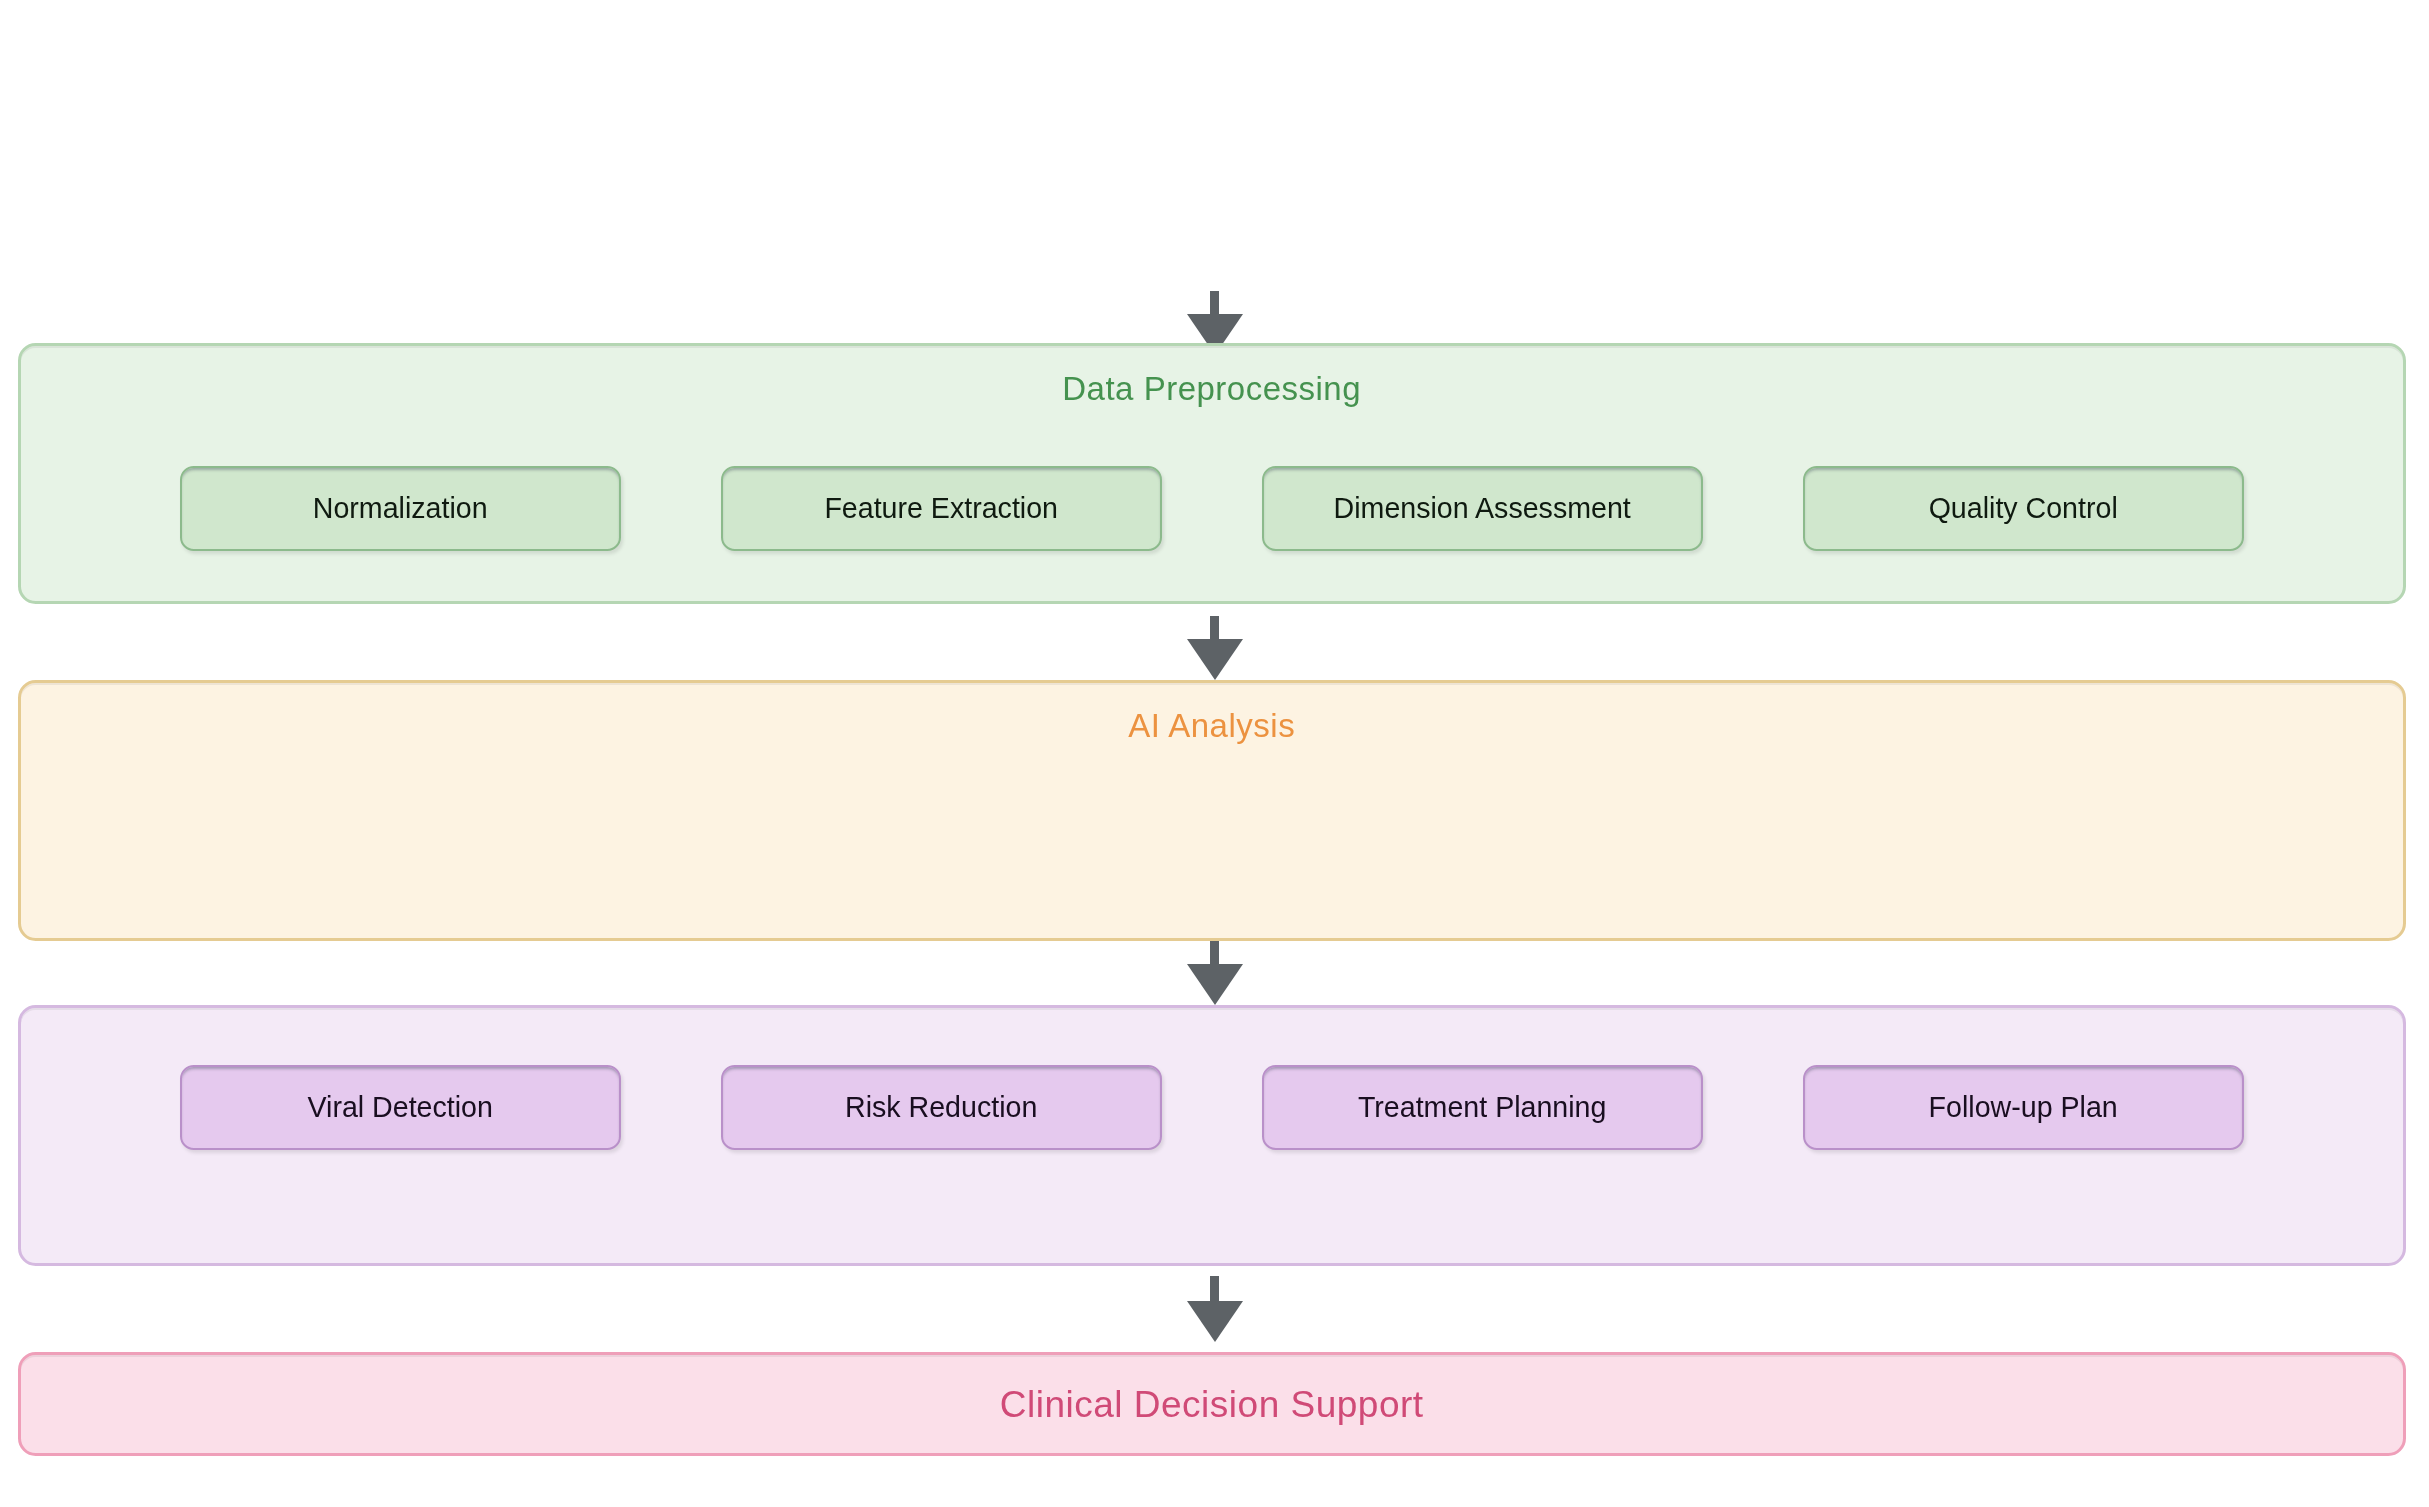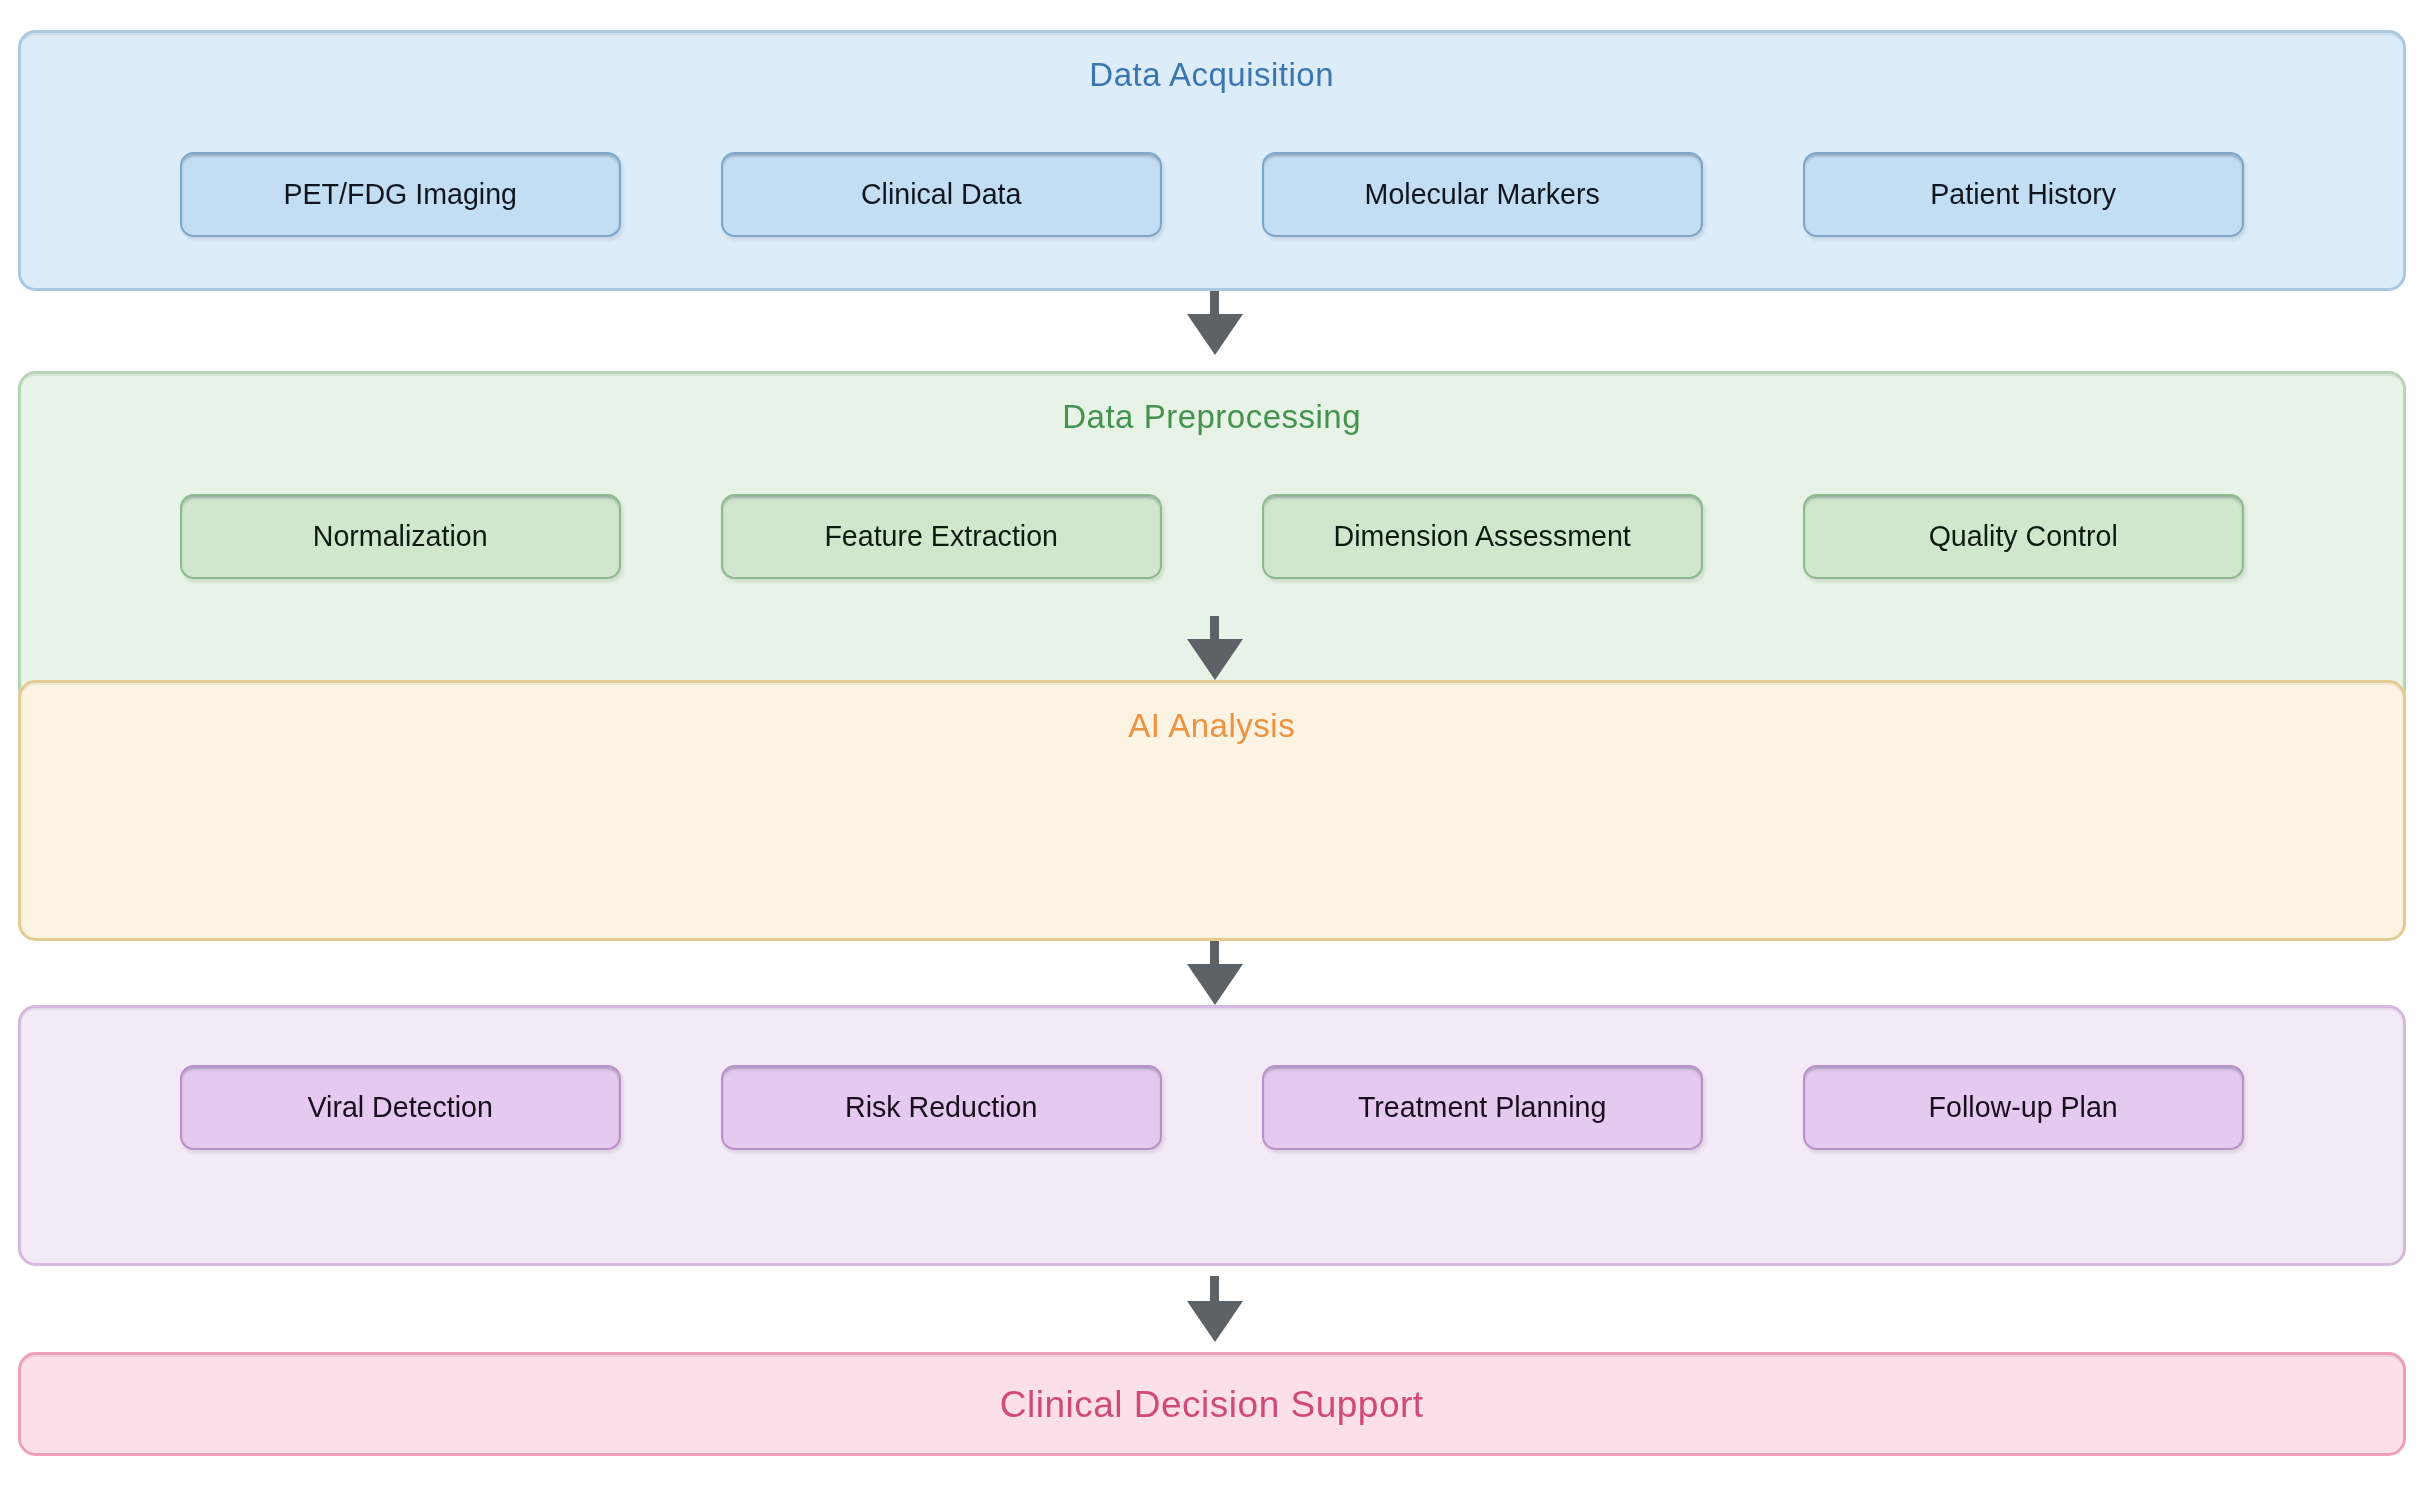--- a/index.html
+++ b/index.html
@@ -82,42 +82,33 @@
   .arrow-head {
     width: 0;
     height: 0;
     border-left: 28.6px solid transparent;
     border-right: 28.6px solid transparent;
     border-top: 41px solid var(--arrow-color, #5d6266);
   }
   
   #sec-0 { top: 29.6px;   height: 261px; }
   #gap-0 { top: 291px;  height: 64px; }
-  #sec-1 { top: 371px;  height: 336px; }
+  #sec-1 { top: 343px;  height: 261px; }
   #gap-1 { top: 616px;  height: 64px; }
   #sec-2 { top: 680px;  height: 261px; gap: 32px; }
   #gap-2 { top: 941px;  height: 64px; }
   #sec-3 { top: 1005px; height: 261px; }
   #gap-3 { top: 1266px; height: 86px; }
   #sec-4 { top: 1352px; height: 104px; border-width: 3px; }
 </style>
 </head>
 <body>
 
 <div class="canvas">
 
-  <div class="section" id="sec-0" style="--bg: #dcecf9; --border: #aac9e0; --title: #3c76b0; --item-bg: #c3ddf2; --item-border: #7ba7cd; --item-text: #10161f;">
-    <div class="section-title">Data Acquisition</div>
-    <div class="node-row">
-      <div class="node">PET/FDG Imaging</div>
-      <div class="node">Clinical Data</div>
-      <div class="node">Molecular Markers</div>
-      <div class="node">Patient History</div>
-    </div>
-  </div>
 
   <div class="arrow-gap" id="gap-0">
     <div class="arrow" style="--arrow-color: #5d6266;">
       <div class="arrow-stem"></div>
       <div class="arrow-head"></div>
     </div>
   </div>
 
   <div class="section" id="sec-1" style="--bg: #e7f3e6; --border: #b5d6b3; --title: #45924f; --item-bg: #d0e7cd; --item-border: #8cba8c; --item-text: #0f1a10;">
     <div class="section-title">Data Preprocessing</div>

